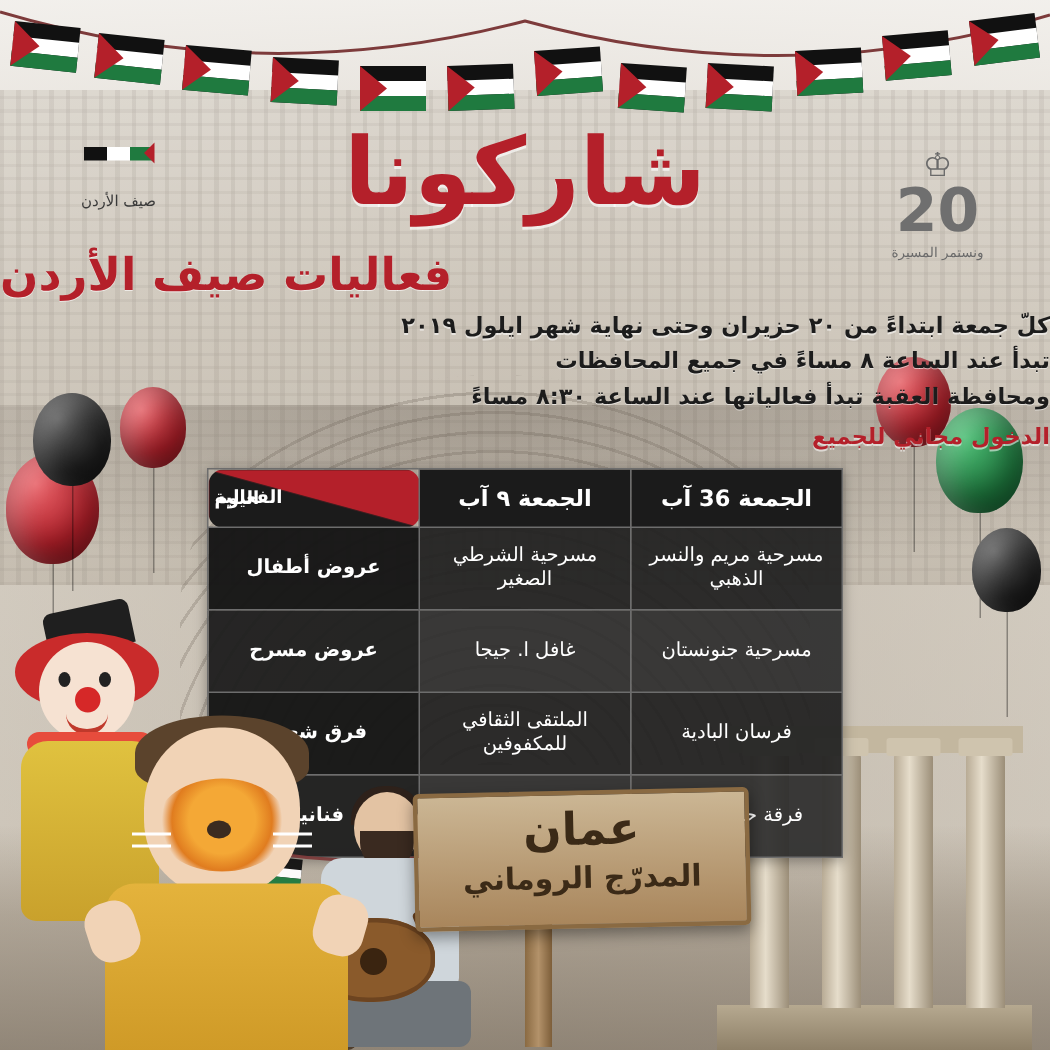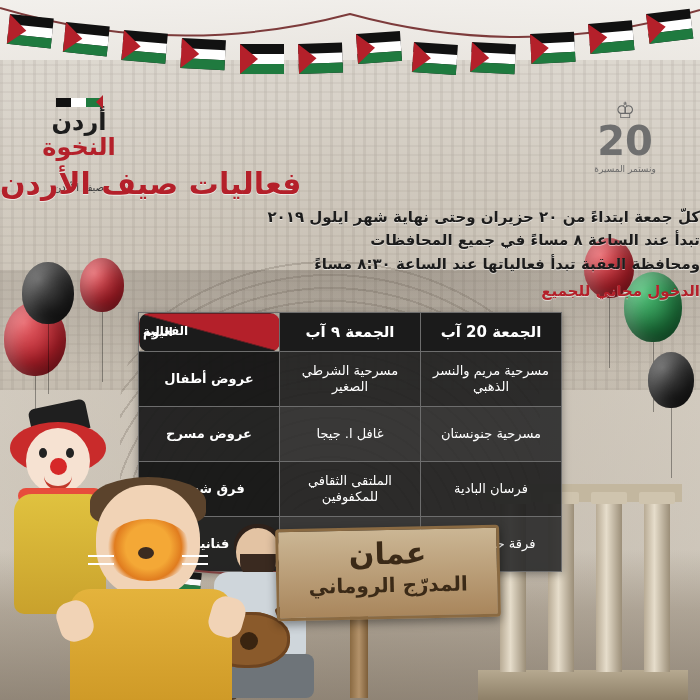--- a/index.html
+++ b/index.html
@@ -305,46 +305,43 @@
     <div class="bulb" style="background:radial-gradient(circle at 32% 28%, #e8646a, #b4202a 60%, #7d1219);"></div>
     <div class="string"></div>
   </div>
   <div class="balloon" style="right:6px;top:352px;width:46px;height:56px;">
     <div class="bulb" style="background:radial-gradient(circle at 32% 28%, #5a5a5a, #1f1f1f 62%, #0c0c0c);"></div>
     <div class="string"></div>
   </div>
 
   <div class="logo-left">
     <div class="stripe"></div>
-    <div class="mark">
-      <span class="black">أردن</span>
-      <span>النخوة</span>
-    </div>
     <div class="sub">صيف الأردن</div>
   </div>
 
   <div class="logo-right">
     <div class="crown">♔</div>
     <div class="num">20</div>
     <div class="cap">ونستمر المسيرة</div>
   </div>
 
+  <div class="headline">شاركونا</div>
   <div class="subhead">فعاليات صيف الأردن</div>
   <div class="lines">
     <div>كلّ جمعة ابتداءً من ٢٠ حزيران وحتى نهاية شهر ايلول ٢٠١٩</div>
     <div>تبدأ عند الساعة ٨ مساءً في جميع المحافظات</div>
     <div>ومحافظة العقبة تبدأ فعالياتها عند الساعة ٨:٣٠ مساءً</div>
     <div class="free">الدخول مجاني للجميع</div>
   </div>
 
   <div class="table-wrap">
     <table>
       <thead>
         <tr>
-          <th>الجمعة 20 آب</th>
+          <th>الجمعة 36 آب</th>
           <th>الجمعة ٩ آب</th>
           <th class="diag">
             <div style="text-align:left;font-size:12px;">الفعالية</div>
             <div style="text-align:left;font-size:12px;margin-top:-14px;">اليوم</div>
           </th>
         </tr>
       </thead>
       <tbody>
         <tr>
           <td>مسرحية مريم والنسر الذهبي</td>

